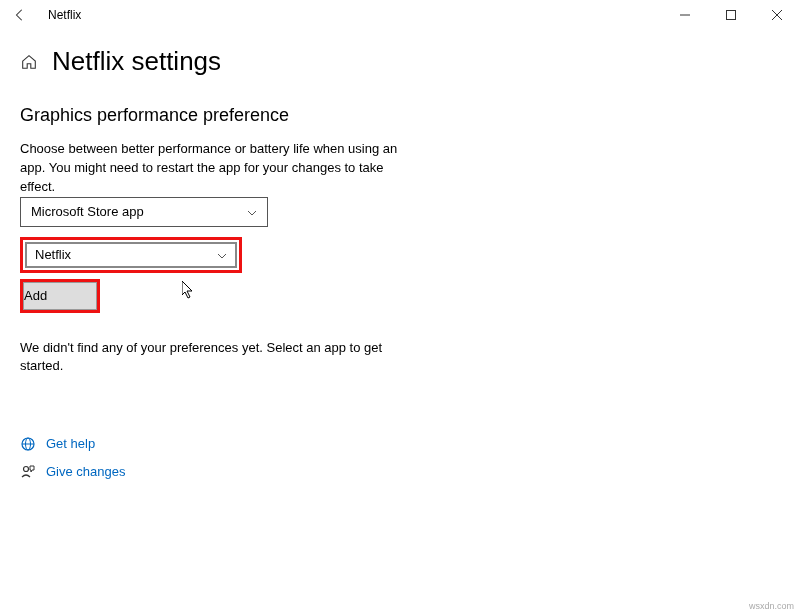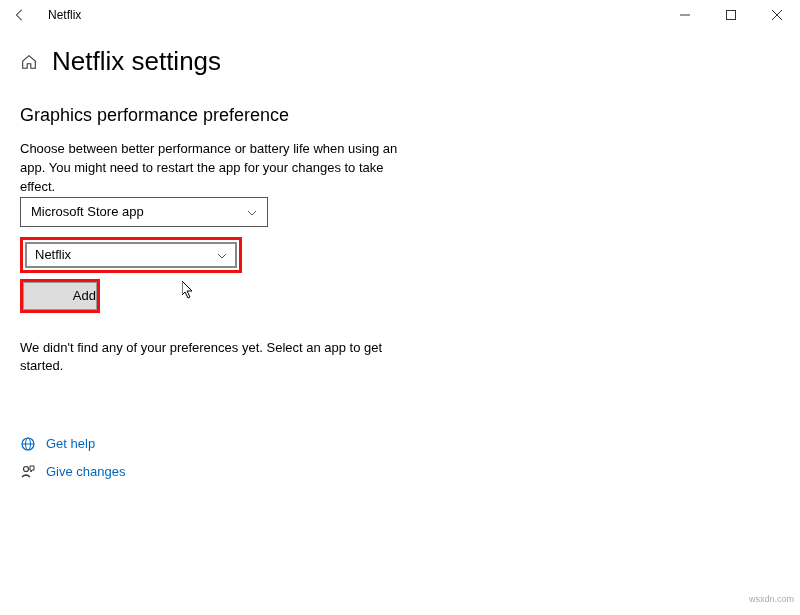--- a/index.html
+++ b/index.html
@@ -114,21 +114,21 @@
       margin-bottom: 26px;
     }
     .add-btn {
       width: 74px;
       height: 28px;
       border: 1px solid #999;
       background: #ddd;
       font-size: 13px;
       display: flex;
       align-items: center;
-      justify-content: flex-end;
+      justify-content: flex-start;
       cursor: pointer;
     }
     .empty-msg {
       max-width: 380px;
       line-height: 1.45;
       margin-bottom: 60px;
     }
     .link-row {
       display: flex;
       gap: 10px;
@@ -145,21 +145,21 @@
     }
     .cursor {
       position: absolute;
       left: 182px;
       top: 281px;
       pointer-events: none;
     }
     .watermark {
       position: absolute;
       right: 6px;
-      bottom: 11px;
+      bottom: 4px;
       font-size: 9px;
       color: #aaa;
     }
   </style>
 </head>
 <body>
 
 <div class="titlebar">
   <div class="back">
     <svg width="14" height="14" viewBox="0 0 16 16">

